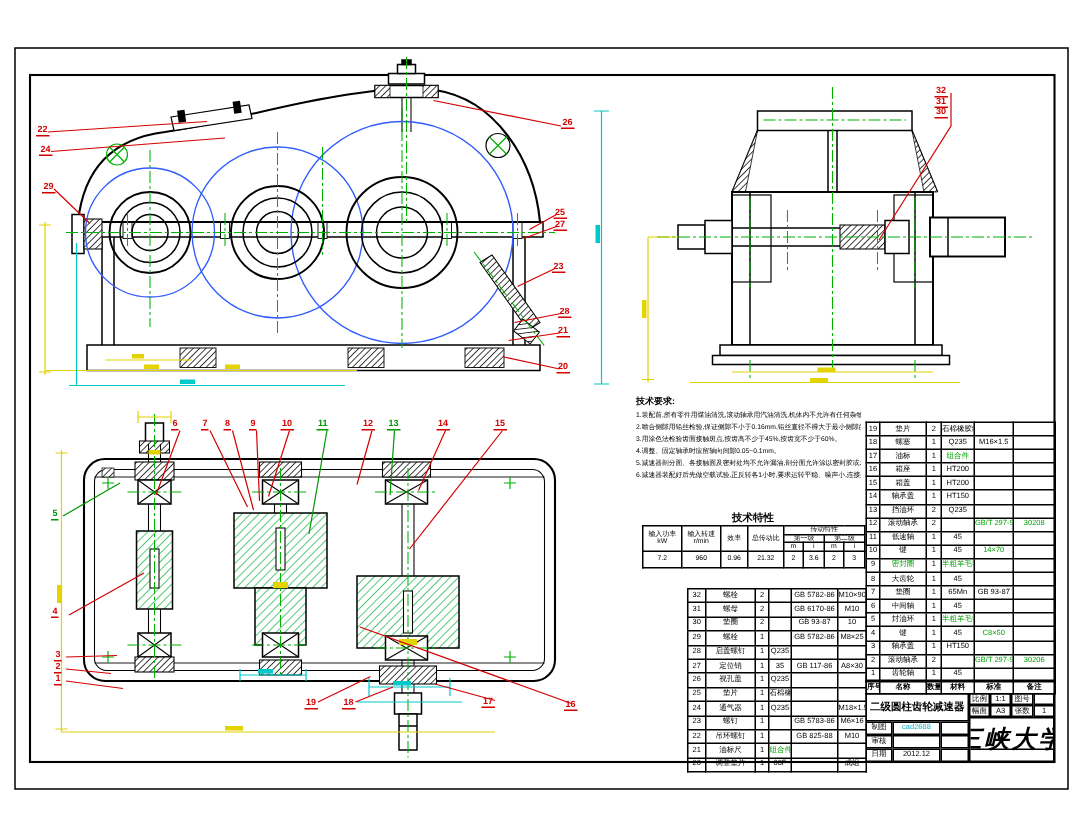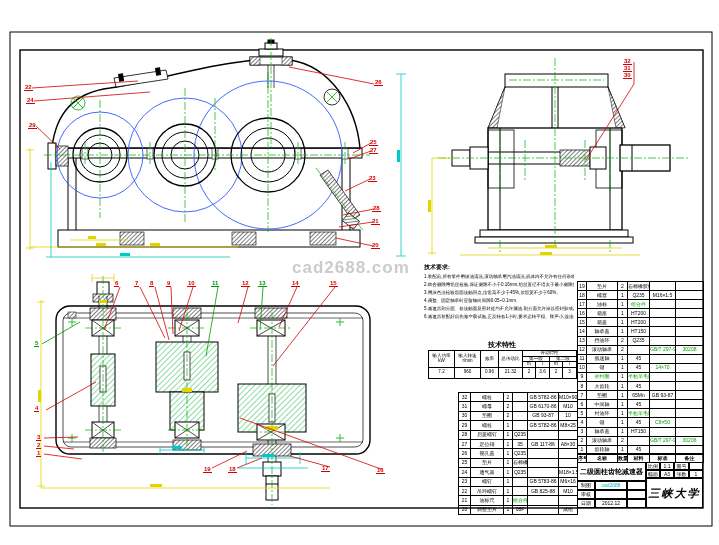--- a/index.html
+++ b/index.html
@@ -31,22 +31,22 @@
   #bomHdr{position:absolute;left:577px;top:453px;width:126px;}
   #bomHdr td{height:8px;font-weight:bold;}
   #bomL{position:absolute;left:458px;top:392px;width:119px;}
   #bomL td{height:8.4px;}
   
   #tblock{position:absolute;left:577px;top:462px;width:126px;height:46px;}
   #tblock .c{position:absolute;border:0.5px solid #000;box-sizing:border-box;
              font-size:5px;line-height:1;display:flex;align-items:center;justify-content:center;
              overflow:hidden;white-space:nowrap;}
   #tblock .title{font-size:7px;font-weight:bold;}
-  #tblock .school{font-size:11px;font-family:"DejaVu Serif",serif;font-weight:bold;
-                  font-style:italic;letter-spacing:2px;}
+  #tblock .school{font-size:16px;font-family:"DejaVu Serif",serif;font-weight:bold;
+                  font-style:italic;letter-spacing:2px;text-decoration:underline;}
   .cyan{color:#00b7c8;}
 </style>
 </head>
 <body>
 
 <div id="stage">
 
 <svg width="719" height="545" viewBox="0 0 719 545">
   <defs>
     <pattern id="hb" width="3" height="3" patternTransform="rotate(45)" patternUnits="userSpaceOnUse">
@@ -251,21 +251,20 @@
     M373,222 L339,227 M373,246 L336,238
     M120,287 L104,330 M140,287 L165,338 M155,287 L169,340 M171,287 L173,334
     M193,287 L179,331 M248,287 L238,323 M297,287 L279,327 M335,287 L273,366
     M46,410 L96,382 M44,438 L78,437 M44,446 L74,449 M44,454 L82,459
     M212,468 L247,451 M237,468 L262,458 M330,467 L290,456 M381,469 L240,418
     M586,160 L634,84 L634,62"></path>
   <path fill="none" stroke="#009600" stroke-width="0.8" d="
     M218,287 L206,356 M263,287 L260,330 M42,344 L80,322"></path>
 </svg>
 
-<div id="wm">cad2688.com</div>
 
 <span class="co" style="left:24px;top:84px">22</span>
 <span class="co" style="left:26px;top:97px">24</span>
 <span class="co" style="left:28px;top:122px">29</span>
 <span class="co" style="left:374px;top:79px">26</span>
 <span class="co" style="left:369px;top:139px">25</span>
 <span class="co" style="left:369px;top:147px">27</span>
 <span class="co" style="left:368px;top:175px">23</span>
 <span class="co" style="left:372px;top:205px">28</span>
 <span class="co" style="left:371px;top:218px">21</span>

